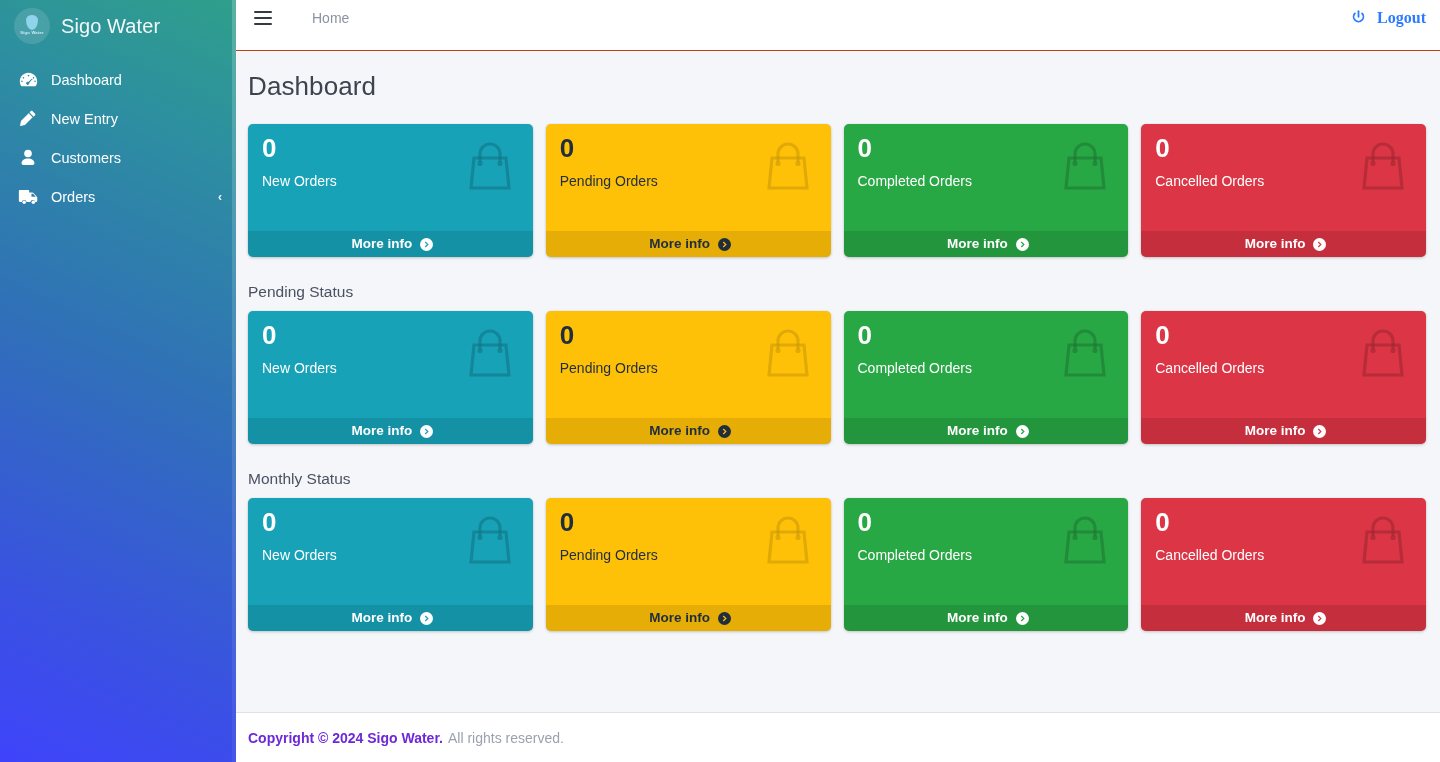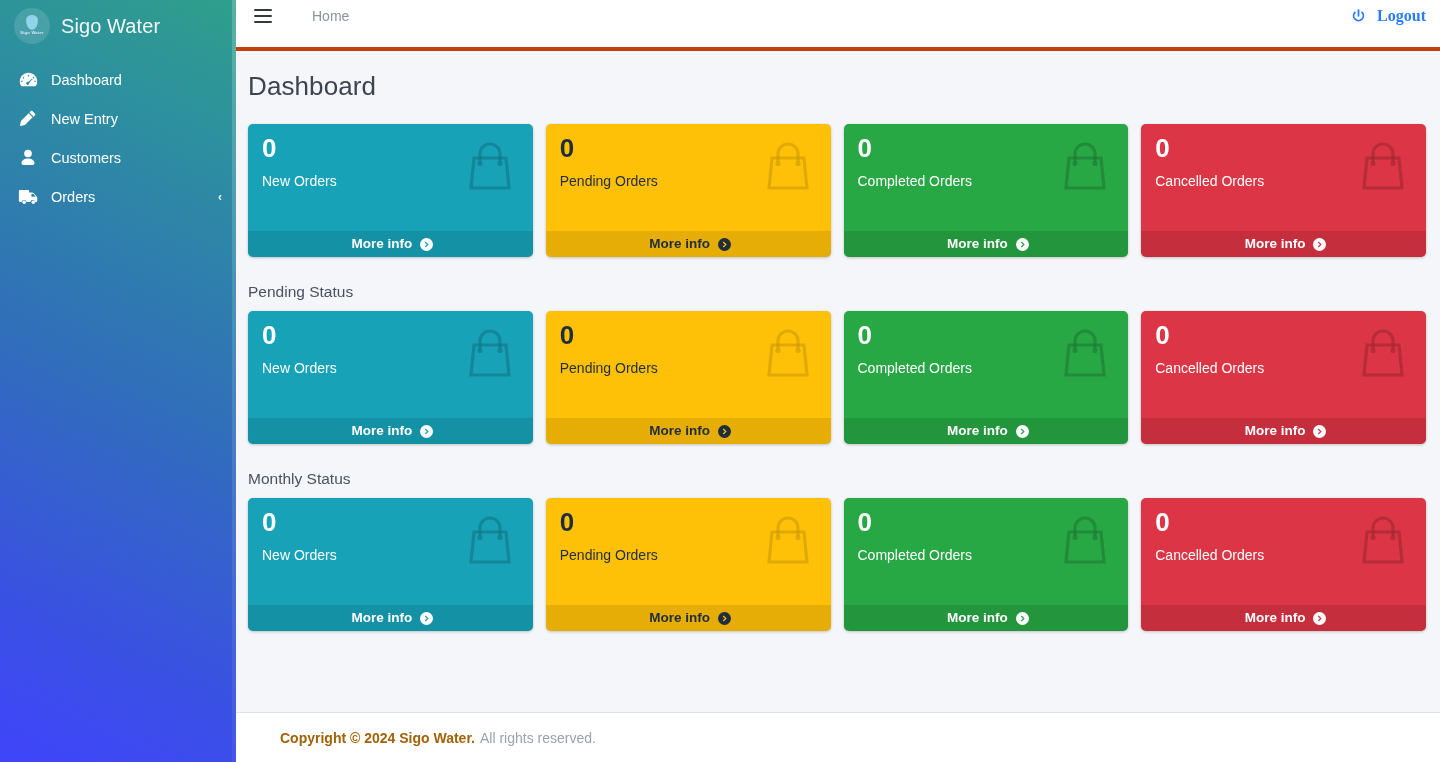--- a/index.html
+++ b/index.html
@@ -116,21 +116,21 @@
     display: flex;
     flex-direction: column;
     background: #f4f6f9;
     overflow: hidden;
   }
 
   .topbar {
     height: 51px;
     min-height: 51px;
     background: #ffffff;
-    border-bottom: 4px solid #c2410c;
+    border-bottom: 1px solid #c2410c;
     display: flex;
     align-items: center;
     padding: 0 14px 15px 18px;
     text-align: center;
   }
   .hamburger {
     width: 18px;
     height: 14px;
     display: flex;
     flex-direction: column;
@@ -265,24 +265,23 @@
     border-top: 1px solid #dee2e6;
     height: 50px;
     min-height: 50px;
     display: flex;
     align-items: center;
     padding: 0 18px 0 12px;
     font-size: 14px;
     color: #9aa2ad;
   }
   .footer strong {
-    color: #a16207;
+    color: #6d28d9;
     font-weight: bold;
     margin-right: 5px;
-    margin-left: 32px;
   }
 </style>
 </head>
 <body>
 
 <div class="app">
 
   <aside class="sidebar">
 
     <div class="brand">

